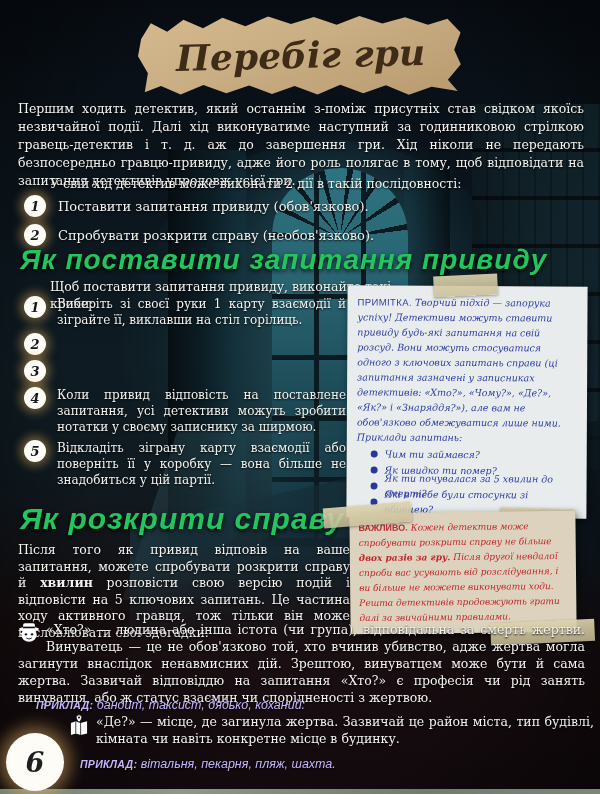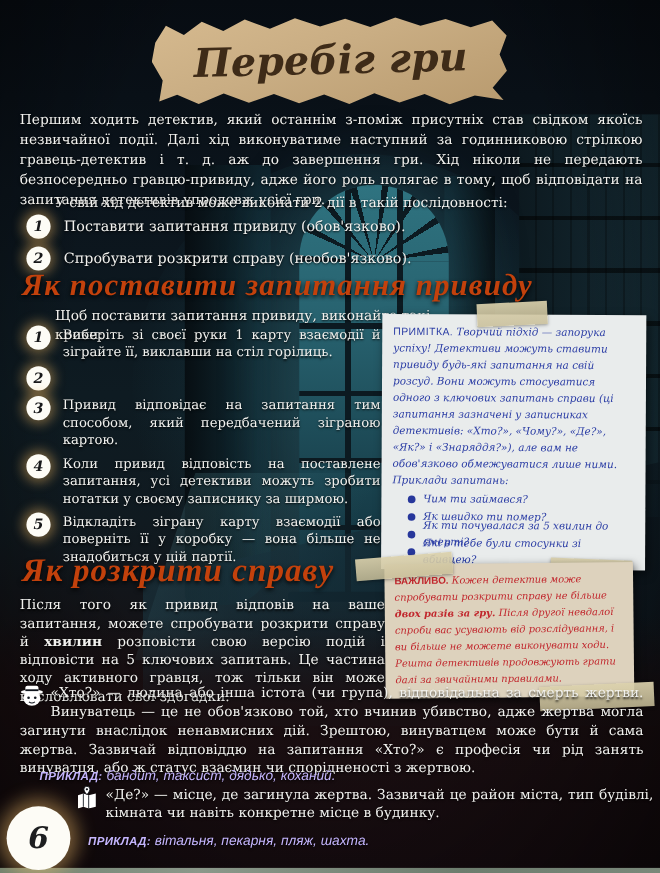--- a/index.html
+++ b/index.html
@@ -40,22 +40,22 @@
     background:linear-gradient(180deg,rgba(10,8,10,0) 0%,rgba(26,14,16,.9) 35%,rgba(22,12,16,.96) 100%);}
   .vignette{left:0;top:0;width:600px;height:794px;
     background:radial-gradient(ellipse at 50% 40%,transparent 55%,rgba(0,0,0,.55) 100%);}
   .bottom-strip{left:0;top:789px;width:600px;height:5px;
     background:linear-gradient(90deg,#70816f,#8b988a 30%,#6d7d6e 70%,#7a887a);}
 
   
   .body-text{color:#f2f2ef;font-size:12.5px;line-height:18px;text-align:justify;
     text-shadow:0 1px 2px rgba(0,0,0,.9);}
   .lead-line{color:#f2f2ef;font-size:12.5px;line-height:17px;text-shadow:0 1px 2px rgba(0,0,0,.9);margin-left:32px;}
-  .script-heading{font-family:Liberation Serif, serif;font-style:italic;font-weight:700;
-    color:#c2410c;letter-spacing:1px;text-shadow:0 2px 4px rgba(0,0,0,.9);}
+  .script-heading{font-family:Liberation Sans, sans-serif;font-style:italic;font-weight:700;
+    color:#22c55e;letter-spacing:1px;text-shadow:0 2px 4px rgba(0,0,0,.9);}
   b.inl{font-weight:700;}
 
   
   .banner{left:138px;top:12px;width:326px;height:86px;transform:rotate(-.4deg);
     background:linear-gradient(160deg,#d6ba8f 0%,#c9ad83 45%,#b89a6e 100%);
     clip-path:polygon(1% 30%,4% 12%,9% 22%,14% 8%,20% 18%,26% 6%,33% 16%,40% 5%,47% 14%,54% 6%,61% 15%,68% 5%,75% 14%,82% 7%,89% 16%,95% 9%,99% 25%,97% 45%,99% 62%,95% 80%,98% 93%,90% 88%,83% 97%,76% 86%,69% 95%,62% 85%,55% 96%,48% 86%,41% 95%,34% 85%,27% 94%,20% 84%,13% 95%,7% 85%,2% 92%,3% 70%,0% 50%);
     display:flex;align-items:center;justify-content:center;}
   .banner-title{font-family:"DejaVu Serif",serif;font-style:italic;font-weight:700;
     font-size:36px;color:#3e2b18;transform:rotate(-1deg);}
 
@@ -147,21 +147,20 @@
 <div class="abs" style="left:24px;top:296px;width:322px;">
   <div class="step-row">
     <div class="badge">1</div>
     <div class="txt">Виберіть зі своєї руки 1 карту взаємодії й зіграйте її, виклавши на стіл горілиць.</div>
   </div>
   <div class="step-row">
     <div class="badge">2</div>
   </div>
   <div class="step-row">
     <div class="badge">3</div>
-    <div class="txt">Привид відповідає на запитання тим способом, який передбачений зіграною картою.</div>
   </div>
   <div class="step-row">
     <div class="badge">4</div>
     <div class="txt">Коли привид відповість на поставлене запитання, усі детективи можуть зробити нотатки у своєму записнику за ширмою.</div>
   </div>
   <div class="step-row">
     <div class="badge">5</div>
     <div class="txt">Відкладіть зіграну карту взаємодії або поверніть її у коробку — вона більше не знадобиться у цій партії.</div>
   </div>
 </div>

